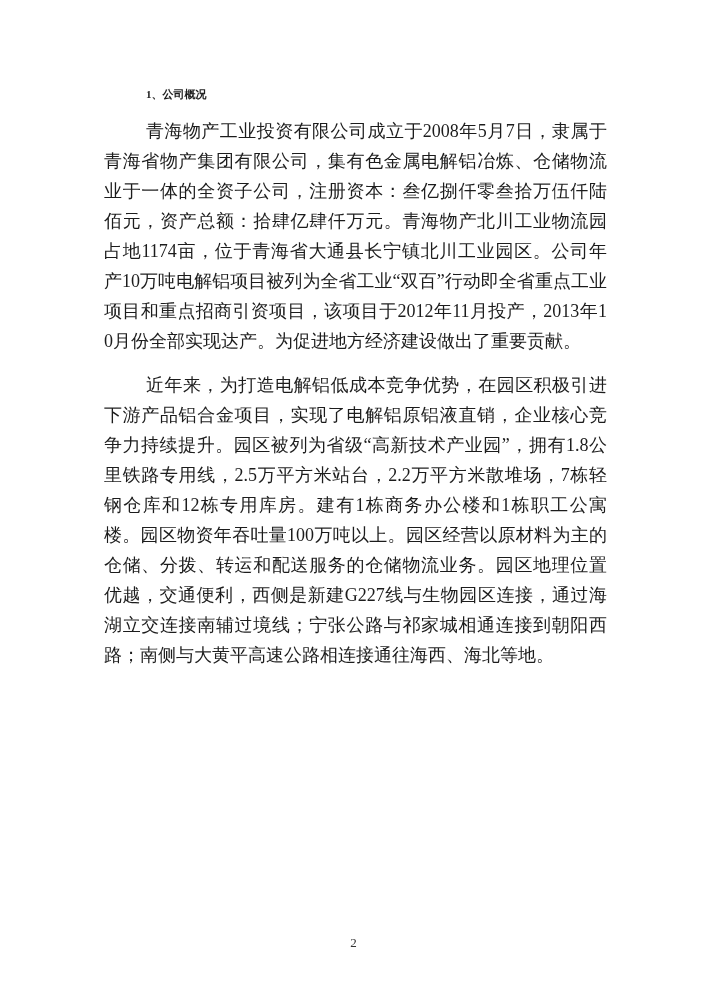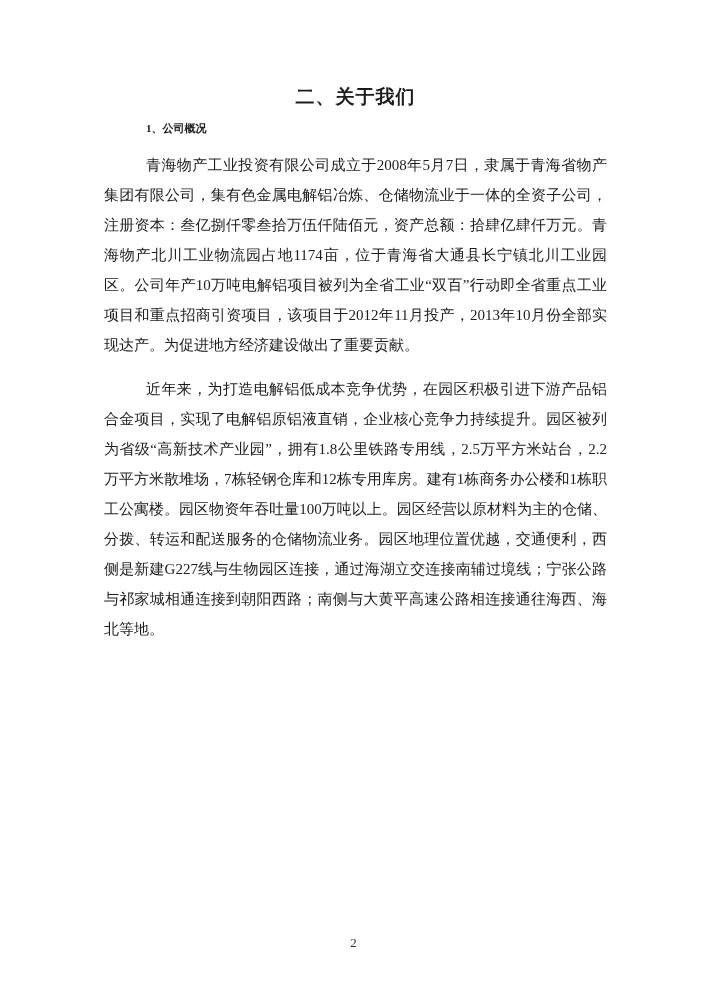--- a/index.html
+++ b/index.html
@@ -29,21 +29,21 @@
   }
   .section-heading {
     margin: 0 0 12px 0;
     padding-left: 42px;
     font-size: 11px;
     line-height: 20px;
     font-weight: bold;
   }
   .body-paragraph {
     margin: 0 0 14px 0;
-    font-size: 15px;
+    font-size: 18px;
     line-height: 30px;
     text-align: justify;
     text-justify: inter-ideograph;
     text-indent: 42px;
     word-break: break-all;
   }
   .page-footer {
     position: absolute;
     left: 0;
     right: 0;
@@ -52,21 +52,20 @@
     font-size: 13px;
     line-height: 16px;
     color: #333333;
   }
 </style>
 </head>
 <body>
 
 <div class="page">
 
-  <h1 class="doc-title">二、关于我们</h1>
 
   <h2 class="section-heading">1、公司概况</h2>
 
   <p class="body-paragraph">青海物产工业投资有限公司成立于2008年5月7日，隶属于青海省物产集团有限公司，集有色金属电解铝冶炼、仓储物流业于一体的全资子公司，注册资本：叁亿捌仟零叁拾万伍仟陆佰元，资产总额：拾肆亿肆仟万元。青海物产北川工业物流园占地1174亩，位于青海省大通县长宁镇北川工业园区。公司年产10万吨电解铝项目被列为全省工业“双百”行动即全省重点工业项目和重点招商引资项目，该项目于2012年11月投产，2013年10月份全部实现达产。为促进地方经济建设做出了重要贡献。</p>
 
   <p class="body-paragraph">近年来，为打造电解铝低成本竞争优势，在园区积极引进下游产品铝合金项目，实现了电解铝原铝液直销，企业核心竞争力持续提升。园区被列为省级“高新技术产业园”，拥有1.8公里铁路专用线，2.5万平方米站台，2.2万平方米散堆场，7栋轻钢仓库和12栋专用库房。建有1栋商务办公楼和1栋职工公寓楼。园区物资年吞吐量100万吨以上。园区经营以原材料为主的仓储、分拨、转运和配送服务的仓储物流业务。园区地理位置优越，交通便利，西侧是新建G227线与生物园区连接，通过海湖立交连接南辅过境线；宁张公路与祁家城相通连接到朝阳西路；南侧与大黄平高速公路相连接通往海西、海北等地。</p>
 
 
   <div class="page-footer">2</div>
 

